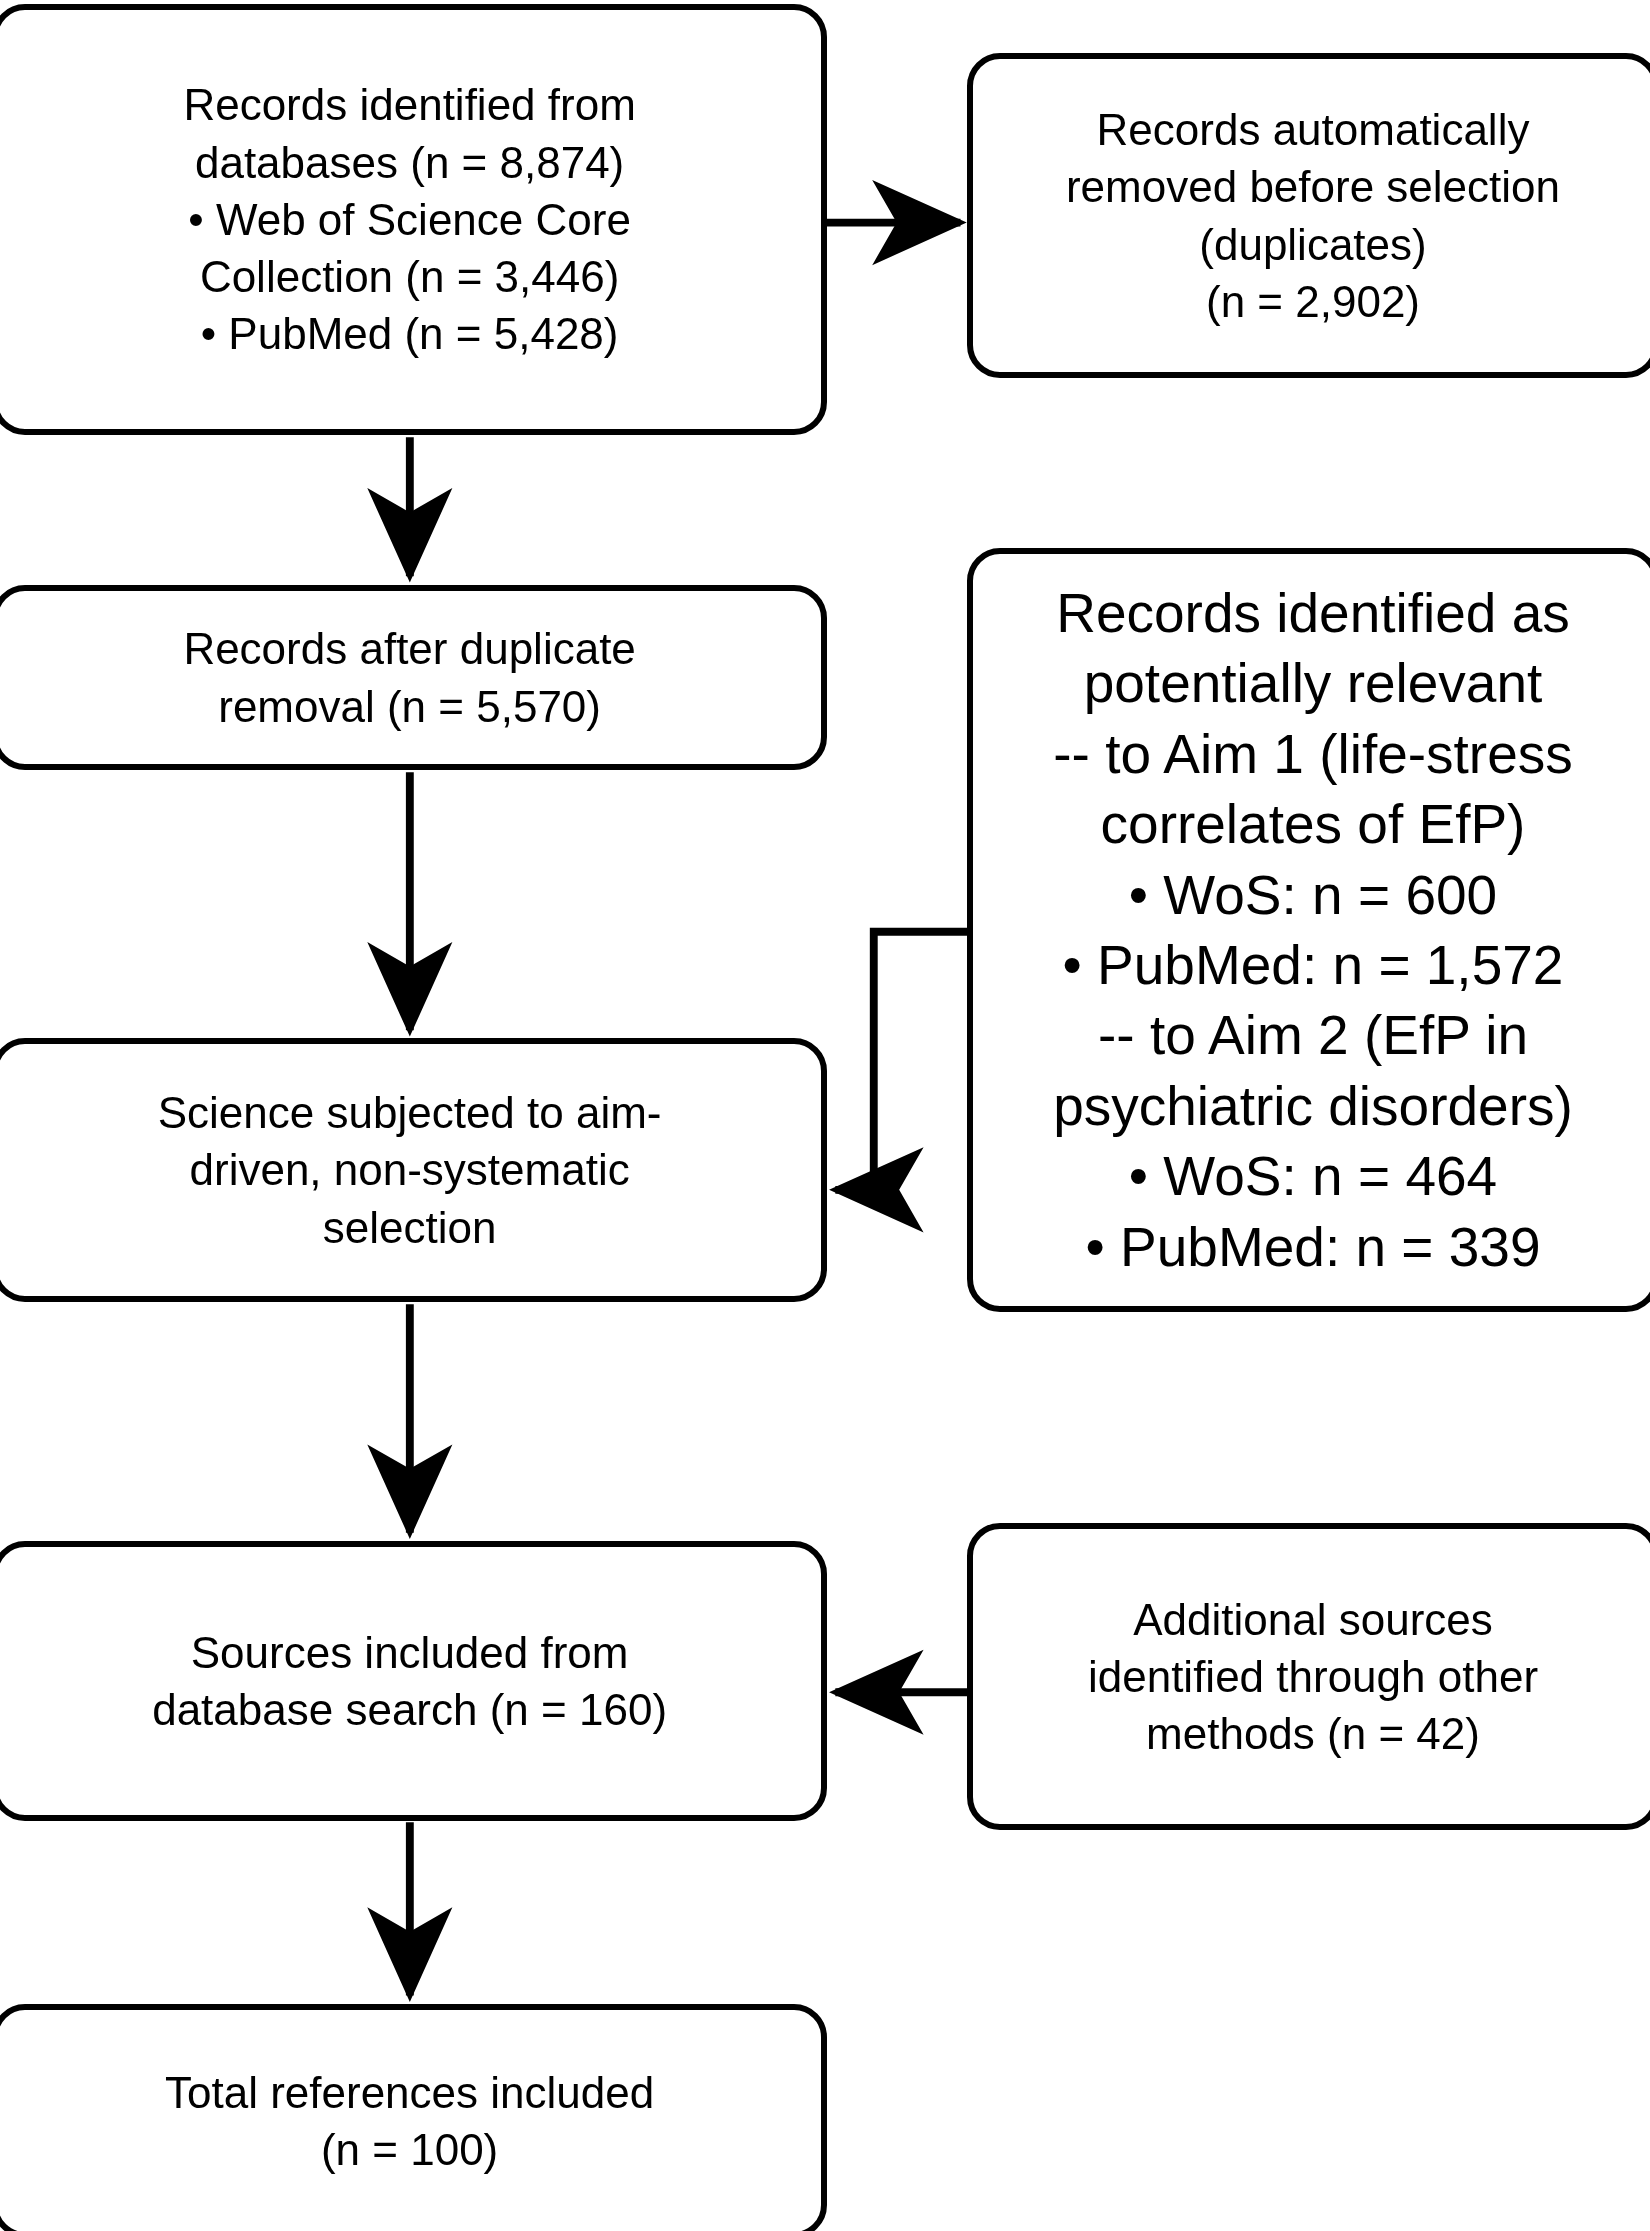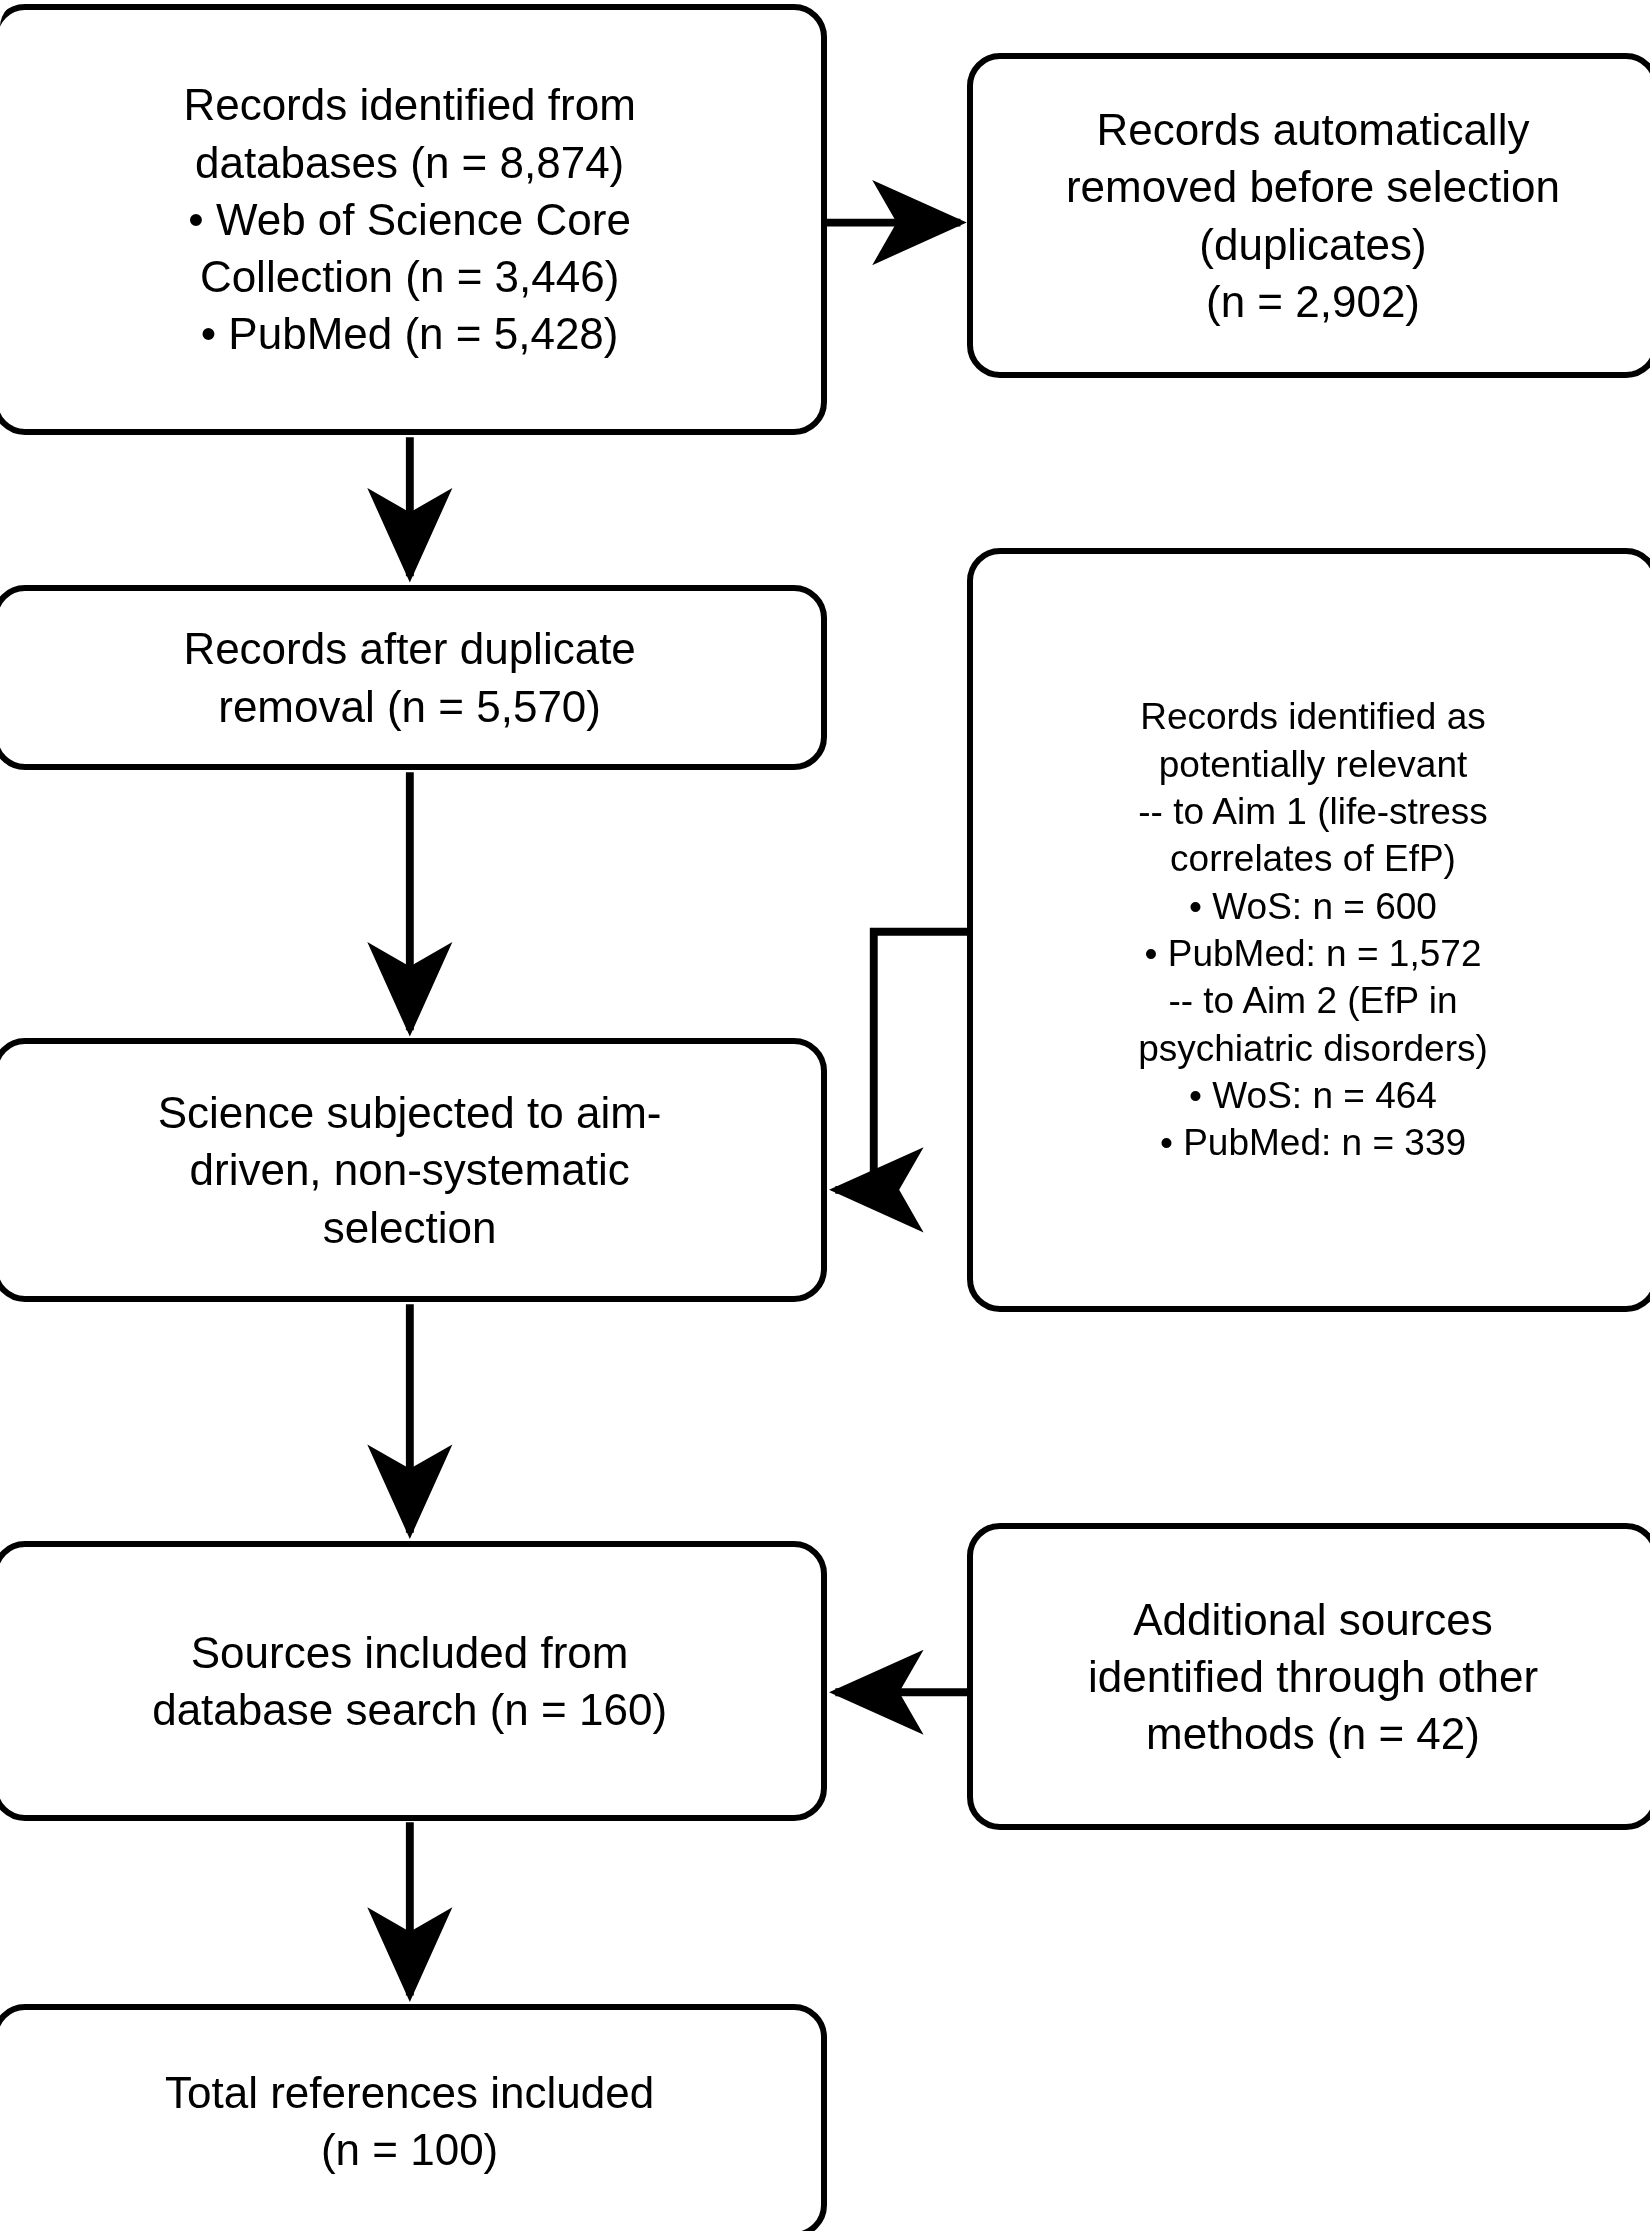--- a/index.html
+++ b/index.html
@@ -10,21 +10,20 @@
   }
   body {
     font-family: "Liberation Sans", sans-serif;
   }
   #flow-root {
     position: relative;
     width: 1651px;
     height: 2231px;
     background: #ffffff;
     overflow: hidden;
-    border-radius: 27px;
   }
   svg#flow-svg {
     position: absolute;
     left: 0;
     top: 0;
     width: 1651px;
     height: 2231px;
     display: block;
   }
   .node-box {
@@ -53,21 +52,21 @@
   
   #box-identified      { left: -7.9px;  top: 3.9px;    width: 835px;  height: 431px; }
   #box-dupes-removed   { left: 967px; top: 53px;   width: 692px;  height: 325px; }
   #box-after-dupes     { left: -7.9px;  top: 585px;  width: 835px;  height: 185px; }
   #box-potentially-rel { left: 967px; top: 548px;  width: 692px;  height: 764px; }
   #box-aim-selection   { left: -7.9px;  top: 1038px; width: 835px;  height: 264px; }
   #box-sources-incl    { left: -7.9px;  top: 1541px; width: 835px;  height: 280px; }
   #box-additional      { left: 967px; top: 1523px; width: 692px;  height: 307px; }
   #box-total-refs      { left: -7.9px;  top: 2004px; width: 835px;  height: 234px; }
 
-  #box-potentially-rel .node-text { font-size: 37px; line-height: 1.28; }
+  #box-potentially-rel .node-text { font-size: 55px; line-height: 1.28; }
 </style>
 </head>
 <body>
 
 <div id="flow-root">
 
   <svg id="flow-svg" viewBox="0 0 1676 2265">
     <defs>
       <marker id="arrow-right" markerWidth="13" markerHeight="13" refX="11.2" refY="6.0" orient="auto" markerUnits="strokeWidth">
         <path d="M0,0.6 L12,6 L0,11.4 L3.1,6 Z" fill="#000000"></path>

